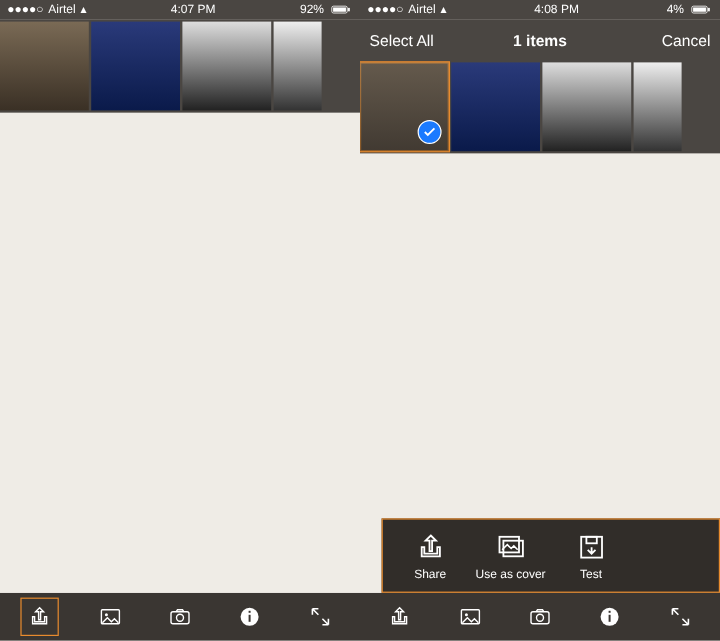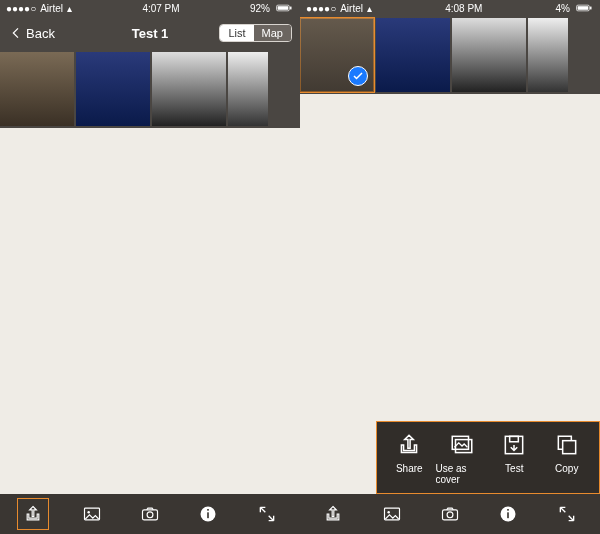--- a/index.html
+++ b/index.html
@@ -27,21 +27,21 @@
   
   .ph-suit { background: linear-gradient(#7a6a55, #3a3025); }
   .ph-blue { background: linear-gradient(#2a3a7a, #0a1a4a); }
   .ph-bw1 { background: linear-gradient(#ddd, #222); }
   .ph-bw2 { background: linear-gradient(#eee, #333); }
   .content { flex: 1; background: #efece6; position: relative; }
   .tabbar { height: 40px; background: #3a3632; display: flex; align-items: center; justify-content: space-around; padding: 0 4px; }
   .tabbtn { width: 30px; height: 30px; display: flex; align-items: center; justify-content: center; }
   .tabbtn.active { outline: 1.5px solid #e88b2e; }
   .tabbtn svg { width: 20px; height: 20px; }
-  .action-panel { position: absolute; right: 0; bottom: 0; width: 224px; background: rgba(42,38,34,0.97); border: 1.5px solid #e88b2e; padding: 10px 6px 8px; margin-left: 14px; }
+  .action-panel { position: absolute; right: 0; bottom: 0; width: 282px; background: rgba(42,38,34,0.97); border: 1.5px solid #e88b2e; padding: 10px 6px 8px; margin-left: 14px; }
   .action-grid { display: grid; grid-template-columns: repeat(4, 1fr); row-gap: 14px; }
   .action { display: flex; flex-direction: column; align-items: center; gap: 5px; color: #fff; font-size: 10px; }
   .action svg { width: 26px; height: 26px; }
 </style>
 </head>
 <body>
 
 <svg width="0" height="0" style="position:absolute">
   <defs>
     <g id="i-share">
@@ -121,33 +121,20 @@
         <span>▴</span>
       </div>
       <span>4:07 PM</span>
       <div class="sb-right">
         <span>92%</span>
         <svg viewBox="0 0 23 14" width="20" height="10">
             <use href="#i-batt"></use>
           </svg>
       </div>
     </div>
-    <div class="navbar">
-      <div class="nav-left">
-        <svg viewBox="0 0 24 24" width="16" height="16">
-            <use href="#i-chev"></use>
-          </svg>
-        <span>Back</span>
-      </div>
-      <div class="nav-title">Test 1</div>
-      <div class="seg">
-        <span class="on">List</span>
-        <span class="off">Map</span>
-      </div>
-    </div>
     <div class="thumbs">
       <div class="thumb">
           <div class="img ph-suit"></div>
         </div>
       <div class="thumb">
           <div class="img ph-blue"></div>
         </div>
       <div class="thumb">
           <div class="img ph-bw1"></div>
         </div>
@@ -192,20 +179,25 @@
         <span>Airtel</span>
         <span>▴</span>
       </div>
       <span>4:08 PM</span>
       <div class="sb-right">
         <span>4%</span>
         <svg viewBox="0 0 23 14" width="20" height="10">
             <use href="#i-batt"></use>
           </svg>
       </div>
+    </div>
+    <div class="navbar">
+      <div>Select All</div>
+      <div class="nav-title">1 items</div>
+      <div class="nav-right">Cancel</div>
     </div>
     <div class="thumbs">
       <div class="thumb selected">
         <div class="img ph-suit"></div>
         <div class="check">
             <svg viewBox="0 0 24 24">
               <use href="#i-check"></use>
             </svg>
           </div>
       </div>
@@ -233,26 +225,20 @@
                 <use href="#i-cover"></use>
               </svg>
               <span>Use as cover</span>
             </div>
           <div class="action">
               <svg viewBox="0 0 24 24">
                 <use href="#i-save"></use>
               </svg>
               <span>Test</span>
             </div>
-          <div class="action">
-              <svg viewBox="0 0 24 24">
-                <use href="#i-copy"></use>
-              </svg>
-              <span>Copy</span>
-            </div>
         </div>
       </div>
     </div>
     <div class="tabbar">
       <div class="tabbtn">
           <svg viewBox="0 0 24 24">
             <use href="#i-share"></use>
           </svg>
         </div>
       <div class="tabbtn">

